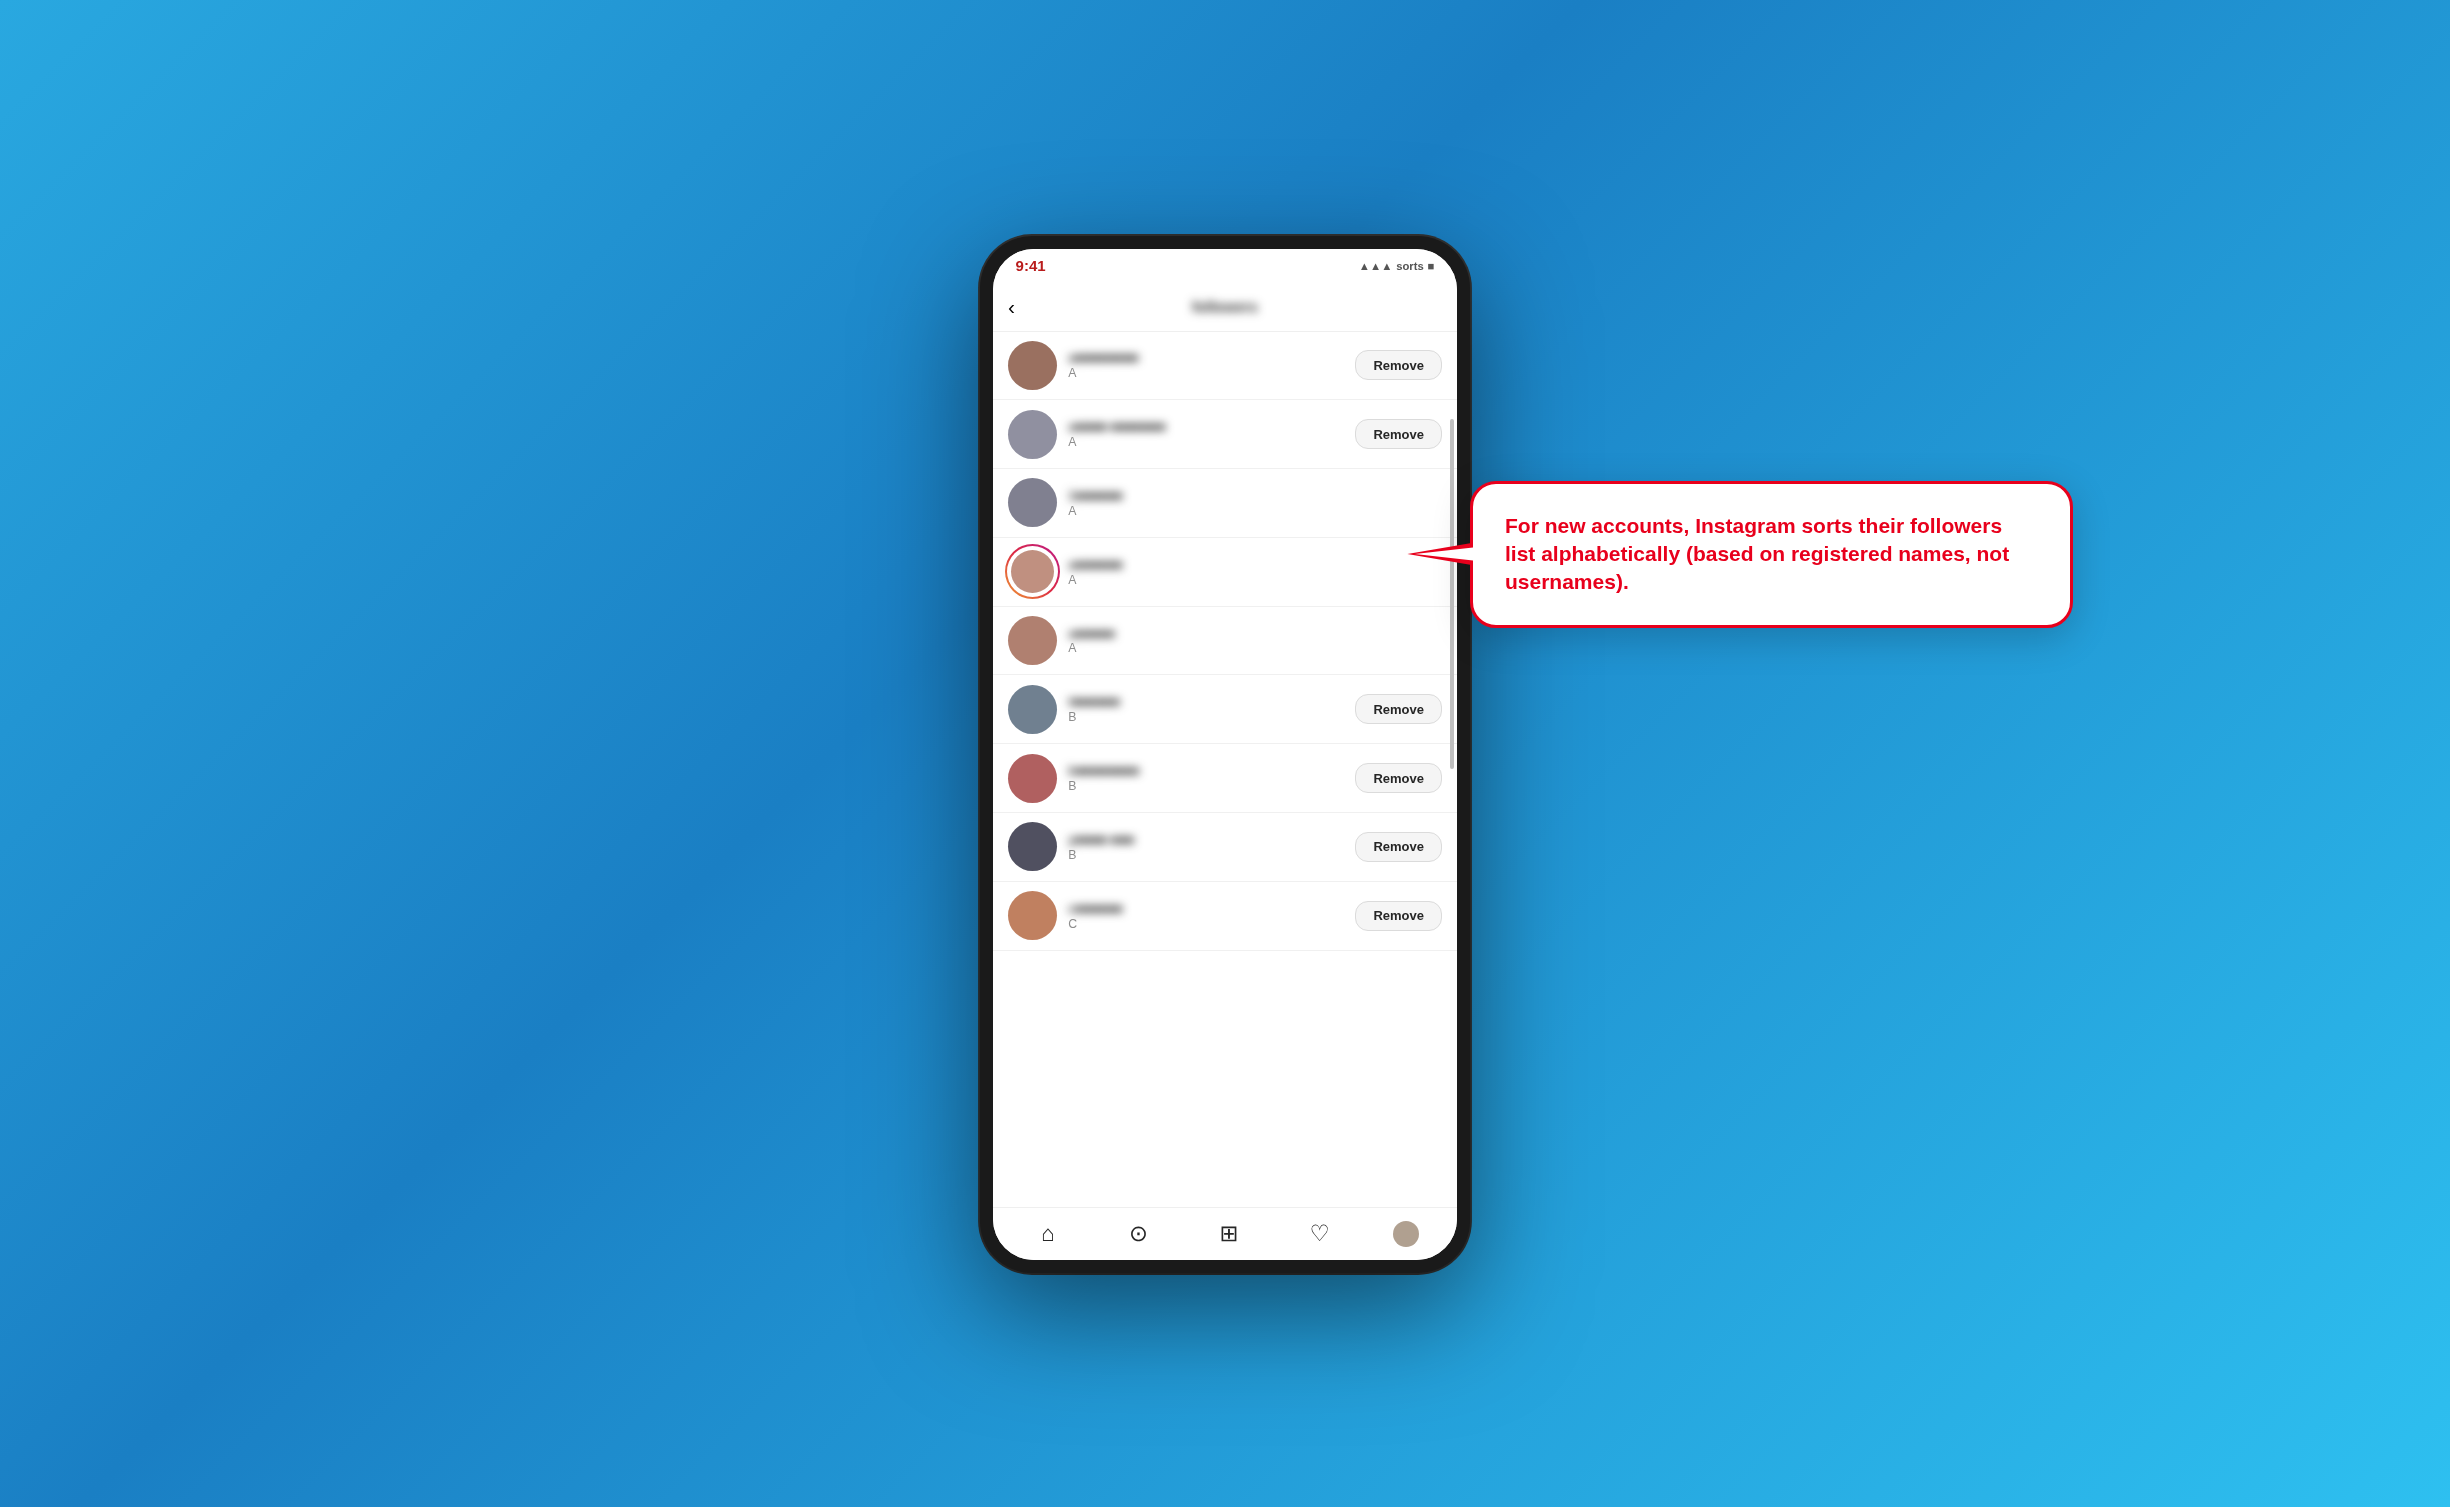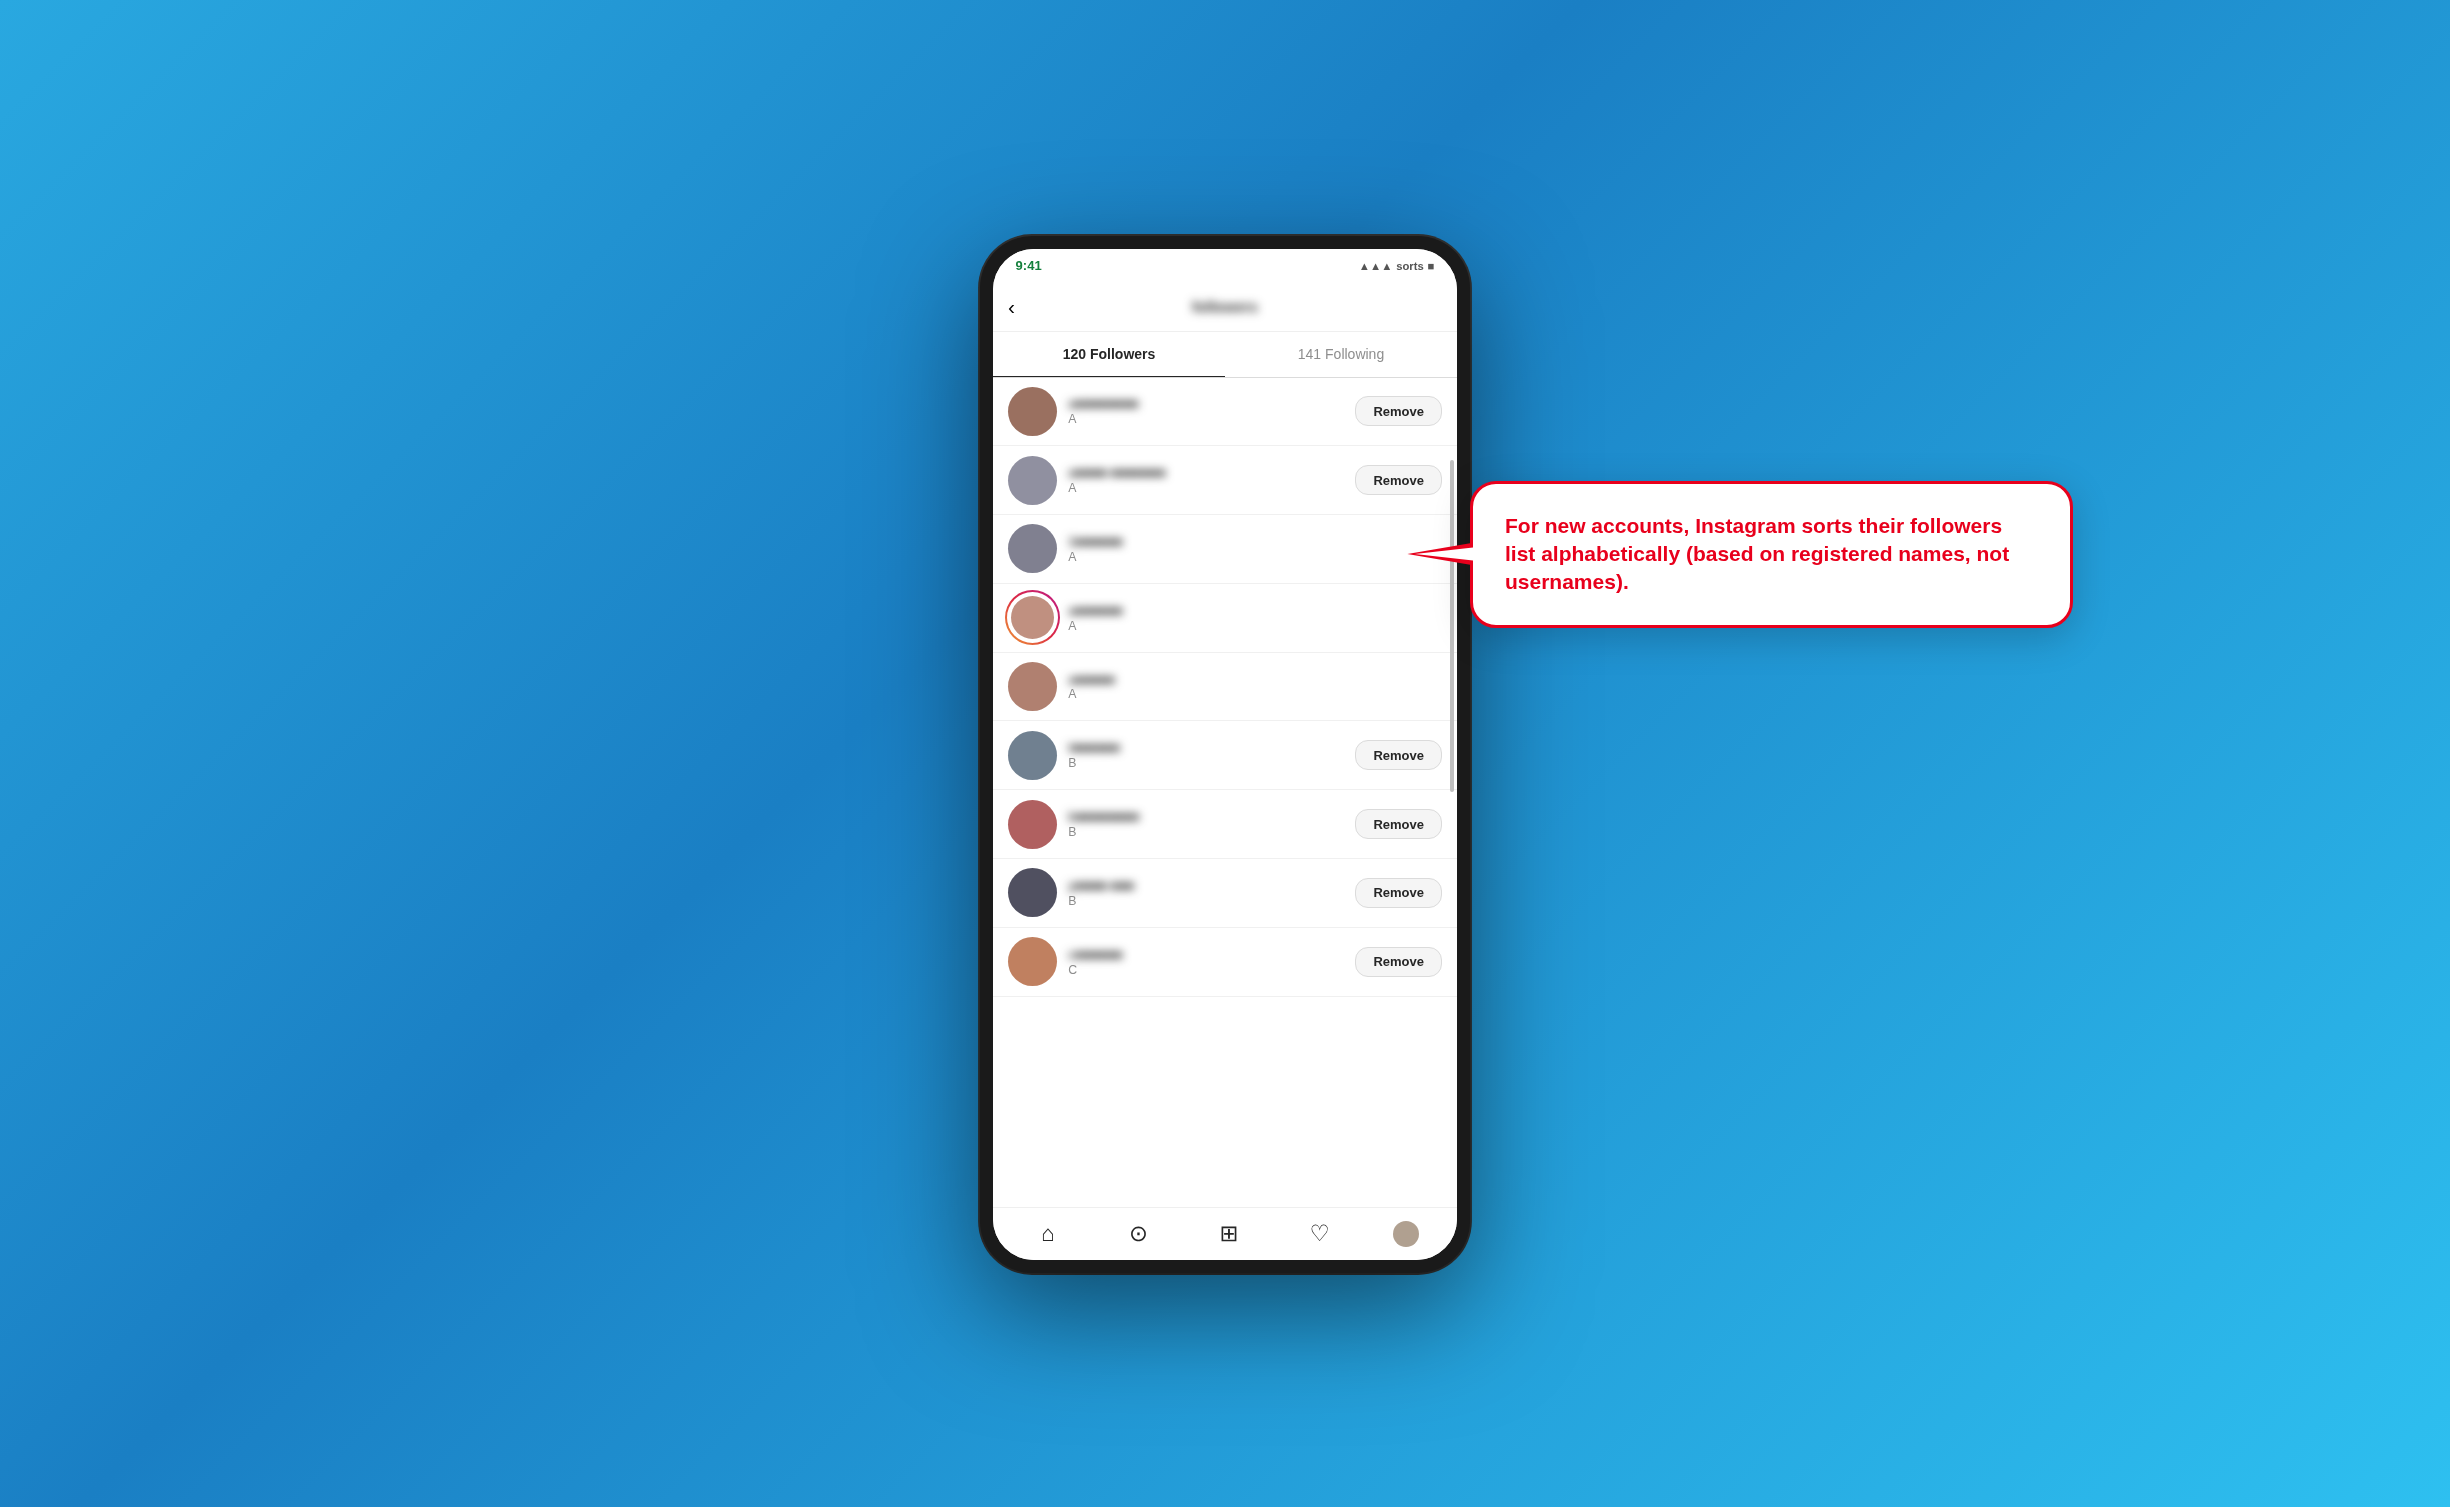--- a/index.html
+++ b/index.html
@@ -49,23 +49,23 @@
       display: flex;
       align-items: center;
       justify-content: space-between;
       padding: 0 22.6px;
       font-size: 12.3px;
       font-weight: 600;
       color: #000;
     }
 
     .status-time {
-      font-size: 13px;
+      font-size: 15px;
       font-weight: 700;
-      color: #15803d;
+      color: #b91c1c;
     }
 
     .status-icons {
       display: flex;
       align-items: center;
       gap: 3.8px;
       color: #555;
       font-size: 11.3px;
     }
 
@@ -295,28 +295,20 @@
           <span>sorts</span>
           <span>■</span>
         </div>
       </div>
 
       <div class="header">
         <span class="header-back">‹</span>
         <span class="header-title">followers</span>
       </div>
 
-      <div class="tabs">
-        <div class="tab active">
-          <span>120 Followers</span>
-        </div>
-        <div class="tab inactive">
-          <span>141 Following</span>
-        </div>
-      </div>
 
       <div class="followers-list">
 
         <div class="follower-item">
           <div class="avatar-wrap">
             <div class="avatar-circle av-brown"></div>
           </div>
           <div class="user-info">
             <div class="user-name">a■■■■■■■■</div>
             <div class="user-handle">A</div>

